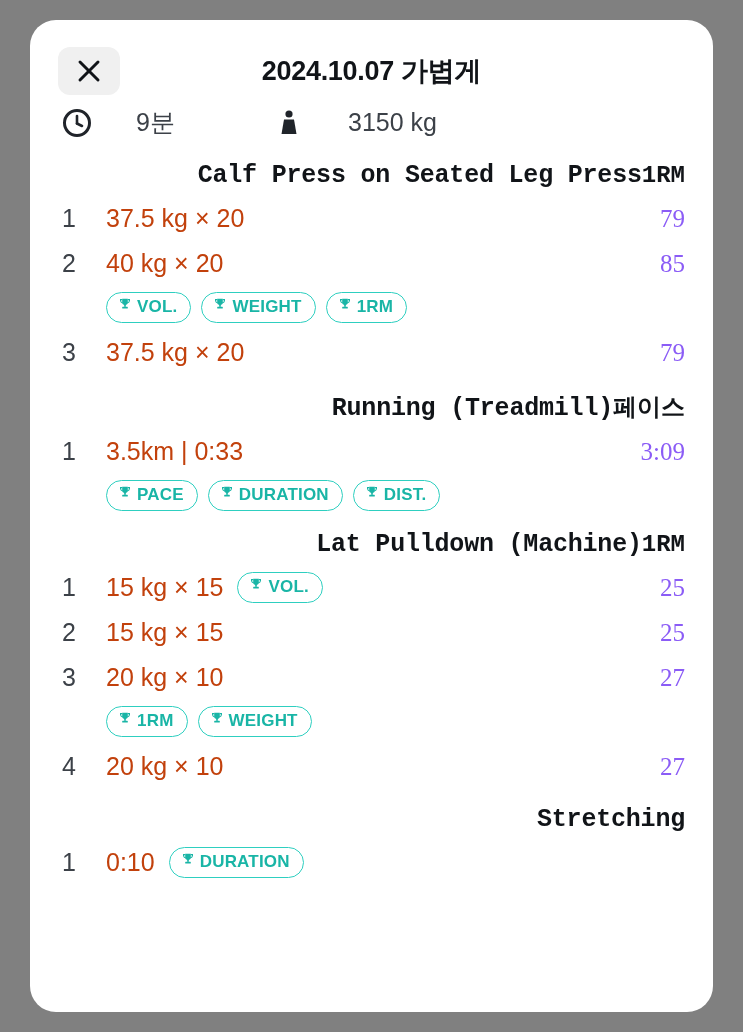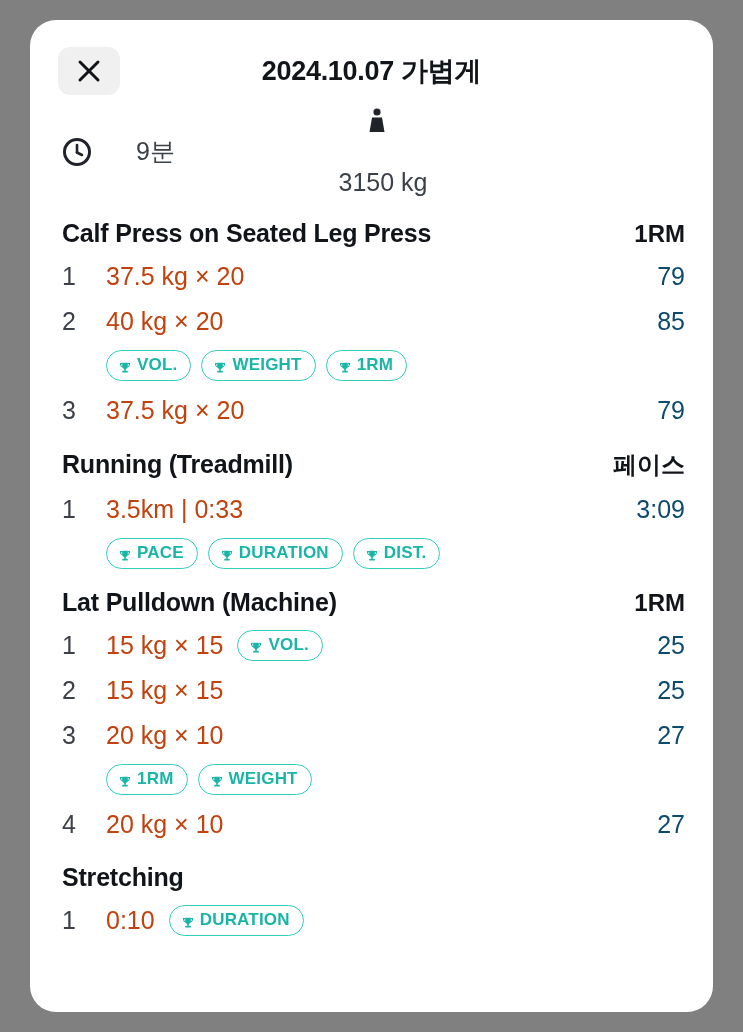--- a/index.html
+++ b/index.html
@@ -78,28 +78,29 @@
     font-weight: 400;
     gap: 32px;
   }
   .stat .ico {
     margin-right: 12px;
     display: flex;
     align-items: center;
     justify-content: center;
   }
   .stat-duration { width: 212px; }
-  .stat-volume { width: 218px; flex-direction: column; }
+  .stat-volume { width: 218px; }
 
   
   .ex-head {
     display: flex;
-    justify-content: space-between;
+    justify-content: flex-end;
     align-items: baseline;
     margin: 16px 0 6px 4px;
+    font-family: Liberation Mono, monospace;
   }
   .ex-name {
     font-size: 25px;
     font-weight: bold;
     color: #111418;
     letter-spacing: -0.2px;
   }
   .ex-metric {
     font-size: 24px;
     font-weight: bold;
@@ -120,37 +121,38 @@
   }
   .set-val {
     font-size: 25px;
     color: #c2410c;
     flex: 0 0 auto;
     white-space: nowrap;
   }
   .set-spacer { flex: 1 1 auto; }
   .set-res {
     font-size: 25px;
-    color: #0c4a6e;
+    color: #8b5cf6;
     flex: 0 0 auto;
+    font-family: Liberation Serif, serif;
   }
 
   .badges {
     display: flex;
     align-items: center;
     gap: 10px;
     margin-left: 14px;
   }
   .badges.own-line {
     margin: 2px 0 4px 48px;
     min-height: 38px;
   }
   .badge {
     display: inline-flex;
-    align-items: flex-end;
+    align-items: flex-start;
     border: 1.6px solid #2ecfc0;
     color: #19b5a6;
     background: #ffffff;
     border-radius: 20px;
     padding: 4px 13px 5px 11px;
     font-size: 17px;
     font-weight: bold;
     letter-spacing: 0.2px;
     white-space: nowrap;
   }

